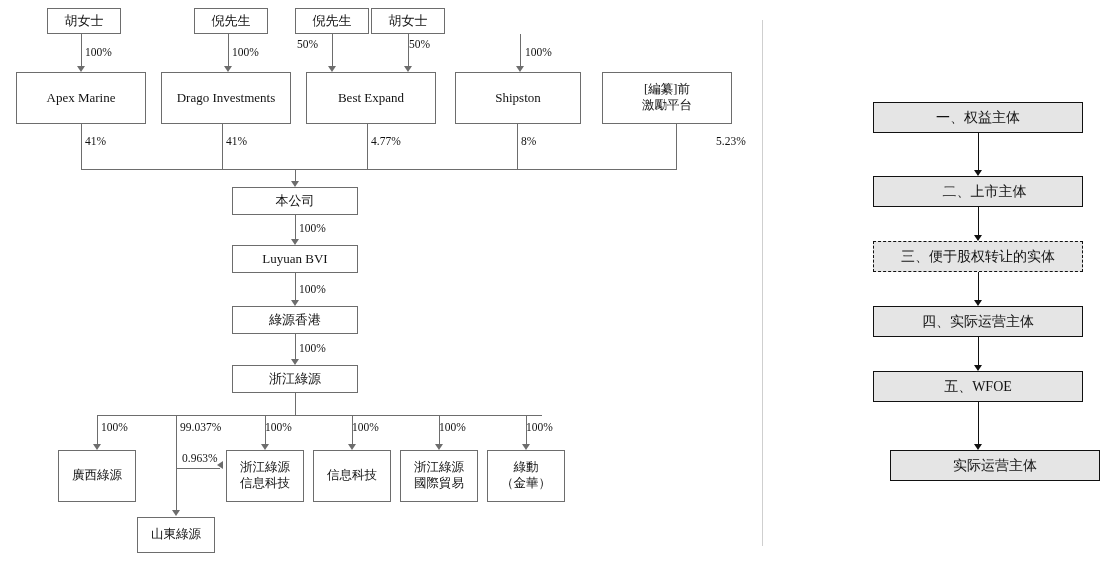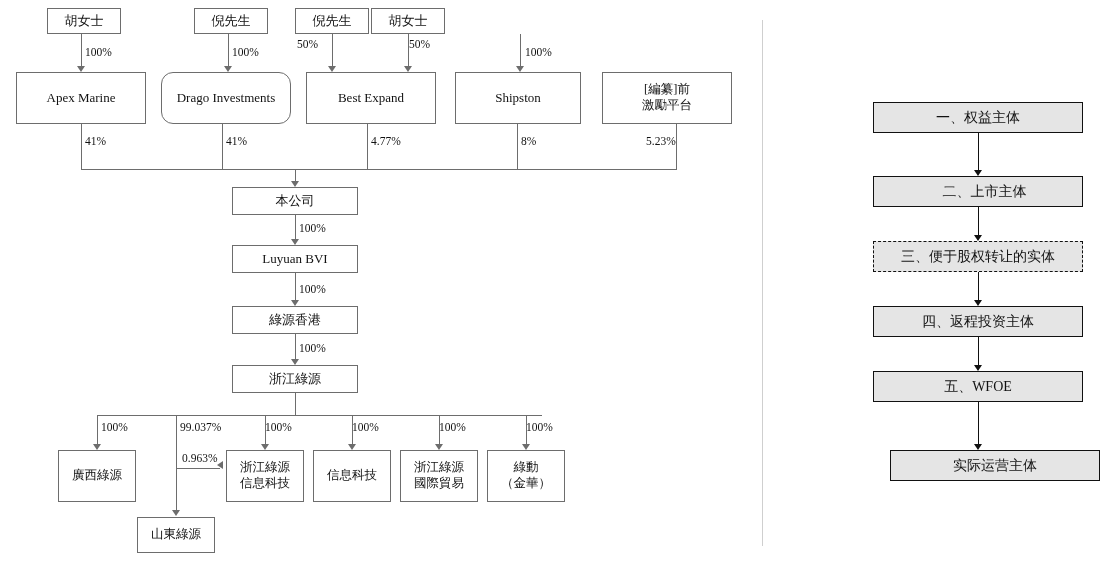--- a/index.html
+++ b/index.html
@@ -84,21 +84,21 @@
 <body>
 
 <div id="canvas">
 
   <div class="box" style="left:47px;top:8px;width:74px;height:26px;">胡女士</div>
   <div class="box" style="left:194px;top:8px;width:74px;height:26px;">倪先生</div>
   <div class="box" style="left:295px;top:8px;width:74px;height:26px;">倪先生</div>
   <div class="box" style="left:371px;top:8px;width:74px;height:26px;">胡女士</div>
 
   <div class="box" style="left:16px;top:72px;width:130px;height:52px;">Apex Marine</div>
-  <div class="box" style="left:161px;top:72px;width:130px;height:52px;border-radius:12px;">Drago Investments</div>
+  <div class="box" style="left:161px;top:72px;width:130px;height:52px;">Drago Investments</div>
   <div class="box" style="left:306px;top:72px;width:130px;height:52px;">Best Expand</div>
   <div class="box" style="left:455px;top:72px;width:126px;height:52px;">Shipston</div>
   <div class="box small" style="left:602px;top:72px;width:130px;height:52px;">[編纂]前
 激勵平台</div>
 
   <div class="box" style="left:232px;top:187px;width:126px;height:28px;">本公司</div>
   <div class="box" style="left:232px;top:245px;width:126px;height:28px;">Luyuan BVI</div>
   <div class="box" style="left:232px;top:306px;width:126px;height:28px;">綠源香港</div>
   <div class="box" style="left:232px;top:365px;width:126px;height:28px;">浙江綠源</div>
 
@@ -172,38 +172,38 @@
   <div class="lbl" style="left:85px;top:46px;">100%</div>
   <div class="lbl" style="left:232px;top:46px;">100%</div>
   <div class="lbl" style="left:297px;top:38px;">50%</div>
   <div class="lbl" style="left:409px;top:38px;">50%</div>
   <div class="lbl" style="left:525px;top:46px;">100%</div>
 
   <div class="lbl" style="left:85px;top:135px;">41%</div>
   <div class="lbl" style="left:226px;top:135px;">41%</div>
   <div class="lbl" style="left:371px;top:135px;">4.77%</div>
   <div class="lbl" style="left:521px;top:135px;">8%</div>
-  <div class="lbl" style="left:646px;top:135px;">5.23%</div>
+  <div class="lbl" style="left:716px;top:135px;">5.23%</div>
 
   <div class="lbl" style="left:299px;top:222px;">100%</div>
   <div class="lbl" style="left:299px;top:283px;">100%</div>
   <div class="lbl" style="left:299px;top:342px;">100%</div>
 
   <div class="lbl" style="left:101px;top:421px;">100%</div>
   <div class="lbl" style="left:180px;top:421px;">99.037%</div>
   <div class="lbl" style="left:265px;top:421px;">100%</div>
   <div class="lbl" style="left:352px;top:421px;">100%</div>
   <div class="lbl" style="left:439px;top:421px;">100%</div>
   <div class="lbl" style="left:526px;top:421px;">100%</div>
   <div class="lbl" style="left:182px;top:452px;">0.963%</div>
 
   <div class="rbox" style="left:873px;top:102px;width:210px;height:31px;">一、权益主体</div>
   <div class="rbox" style="left:873px;top:176px;width:210px;height:31px;padding-left:13px;">二、上市主体</div>
   <div class="rbox dashed" style="left:873px;top:241px;width:210px;height:31px;">三、便于股权转让的实体</div>
-  <div class="rbox" style="left:873px;top:306px;width:210px;height:31px;">四、返程投资主体</div>
+  <div class="rbox" style="left:873px;top:306px;width:210px;height:31px;">四、实际运营主体</div>
   <div class="rbox" style="left:873px;top:371px;width:210px;height:31px;">五、WFOE</div>
   <div class="rbox" style="left:873px;top:450px;width:210px;height:31px;margin-left:17px;">实际运营主体</div>
 
   <div class="ln vln ln-blk" style="left:978px;top:133px;height:37px;"></div>
   <div class="arrow arrow-blk" style="left:974px;top:170px;"></div>
   <div class="ln vln ln-blk" style="left:978px;top:207px;height:28px;"></div>
   <div class="arrow arrow-blk" style="left:974px;top:235px;"></div>
   <div class="ln vln ln-blk" style="left:978px;top:272px;height:28px;"></div>
   <div class="arrow arrow-blk" style="left:974px;top:300px;"></div>
   <div class="ln vln ln-blk" style="left:978px;top:337px;height:28px;"></div>

